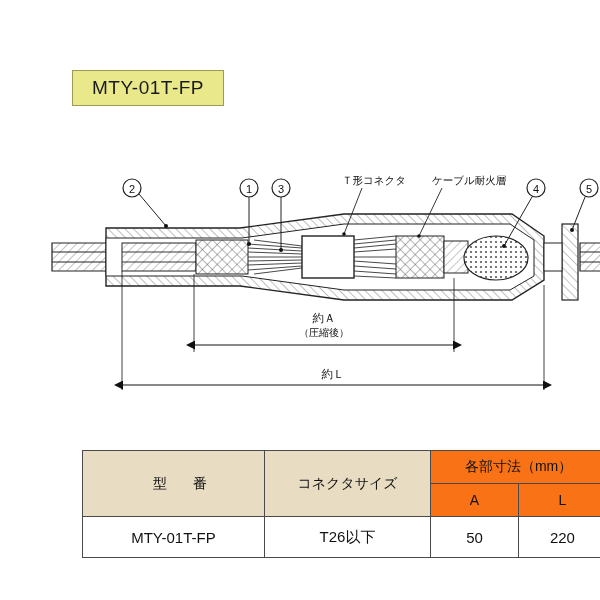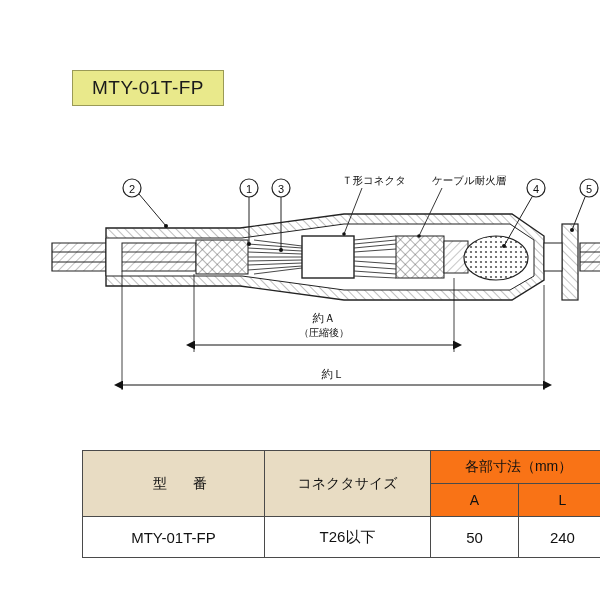--- a/index.html
+++ b/index.html
@@ -284,19 +284,19 @@
         <td>
           <span>MTY-01T-FP</span>
         </td>
         <td>
           <span>T26以下</span>
         </td>
         <td>
           <span>50</span>
         </td>
         <td>
-          <span>240</span>
+          <span>220</span>
         </td>
       </tr>
     </tbody>
   </table>
 
 </div>
 
 </body></html>

